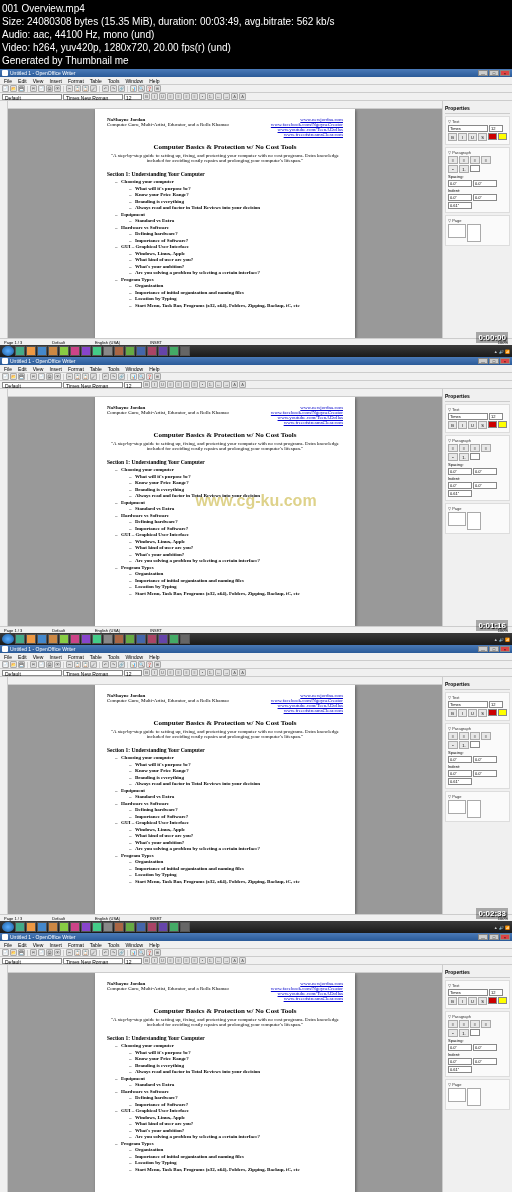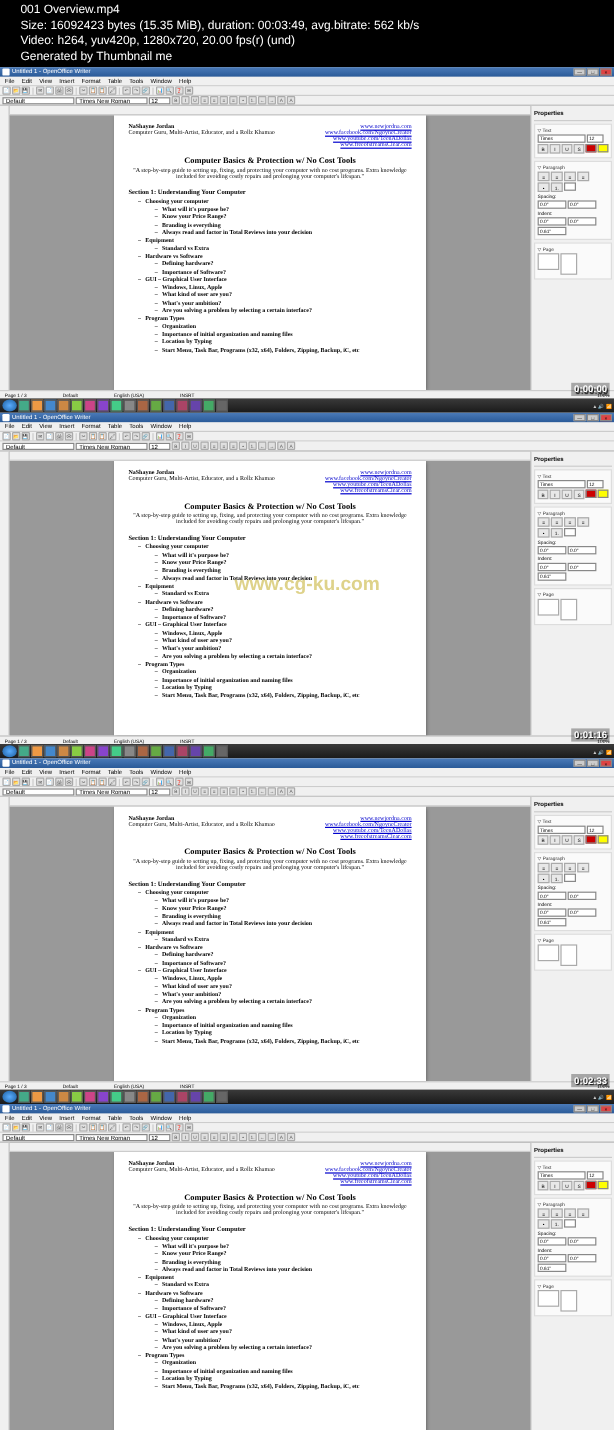--- a/index.html
+++ b/index.html
@@ -1,17 +1,17 @@
 <!DOCTYPE html>
 <html><head>
 <meta charset="utf-8">
 <style>
 * { margin: 0; padding: 0; box-sizing: border-box; }
 body { width: 512px; background: #000; font-family: Arial, sans-serif; font-size: 6px; color: #000; }
-.header { background: #000; color: #fff; padding: 2px 17px; font-size: 10px; line-height: 1.3; }
+.header { background: #000; color: #fff; padding: 2px 2px; font-size: 10px; line-height: 1.3; }
 .header div { white-space: nowrap; }
 .frames { display: flex; flex-direction: column; }
 .frame { position: relative; display: flex; flex-direction: column; height: 288px; background: #e8e8e8; }
 .titlebar { height: 8px; background: linear-gradient(#4a7ab8, #2a5a98); display: flex; align-items: center; padding: 0 2px; }
 .titlebar-icon { width: 6px; height: 6px; background: #fff; border-radius: 1px; margin-right: 2px; }
 .titlebar-text { color: #fff; font-size: 5px; flex: 1; }
 .win-controls { display: flex; gap: 1px; }
 .win-btn { width: 10px; height: 6px; background: #ccc; border: 0.5px solid #888; font-size: 4px; text-align: center; }
 .menubar { height: 8px; background: #f0f0f0; display: flex; gap: 6px; padding: 0 4px; align-items: center; font-size: 5px; border-bottom: 0.5px solid #ccc; }
 .toolbar { height: 8px; background: #f0f0f0; display: flex; gap: 1px; padding: 0 2px; align-items: center; border-bottom: 0.5px solid #ccc; }
@@ -50,21 +50,22 @@
 .task-icon { width: 10px; height: 10px; border: 0.5px solid #555; display: flex; align-items: center; justify-content: center; font-size: 5px; }
 .task-spacer { flex: 1; }
 .timestamp { position: absolute; bottom: 14px; right: 4px; color: #fff; font-size: 8px; font-weight: bold; text-shadow: 1px 1px 1px #000; background: rgba(0,0,0,0.3); padding: 1px 2px; }
 .watermark { position: absolute; top: 50%; left: 50%; transform: translate(-50%, -50%); color: rgba(200,180,60,0.6); font-size: 16px; font-weight: bold; pointer-events: none; z-index: 100; }
 </style>
 </head>
 <body>
 
 <div class="header">
   <div>001 Overview.mp4</div>
-  <div>Size: 16092423 bytes (15.35 MiB), duration: 00:03:49, avg.bitrate: 562 kb/s</div>
+  <div>Size: 24080308 bytes (15.35 MiB), duration: 00:03:49, avg.bitrate: 562 kb/s</div>
+  <div>Audio: aac, 44100 Hz, mono (und)</div>
   <div>Video: h264, yuv420p, 1280x720, 20.00 fps(r) (und)</div>
   <div>Generated by Thumbnail me</div>
 </div>
 
 <div class="frames" id="frames-container">
     <div class="frame">
       <div class="titlebar">
         <span class="titlebar-icon"></span>
         <span class="titlebar-text">Untitled 1 - OpenOffice Writer</span>
         <div class="win-controls">

